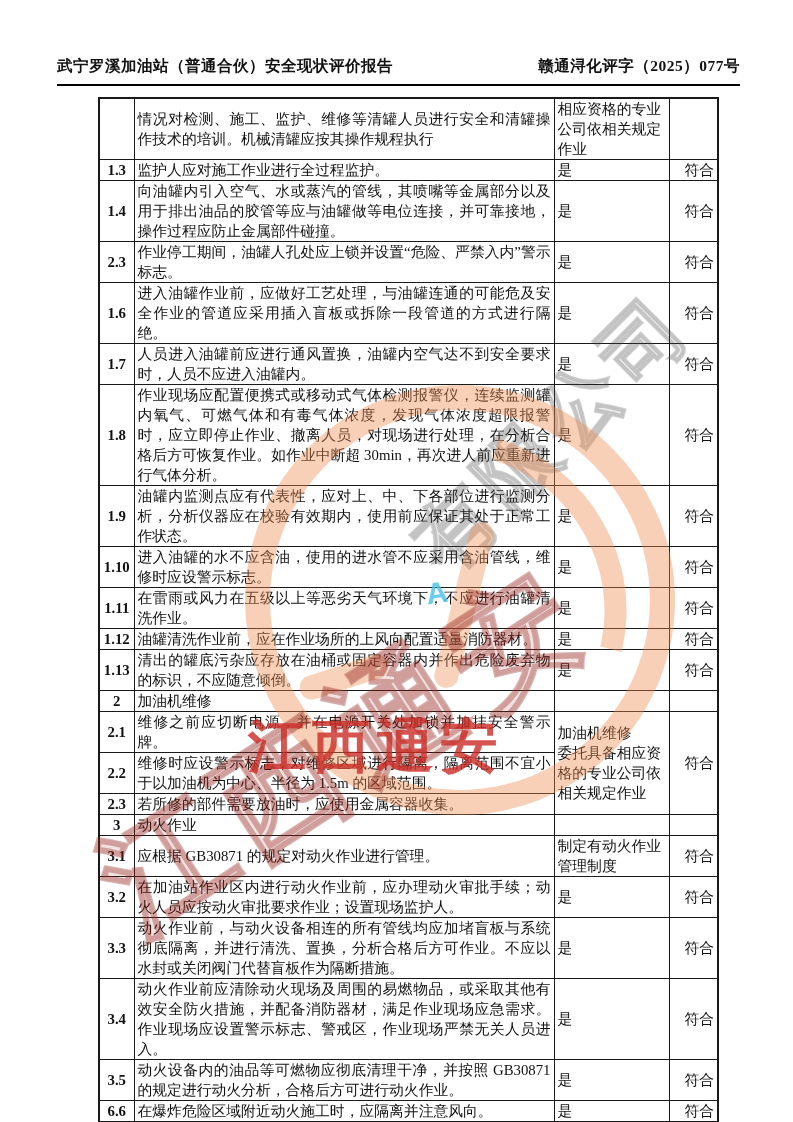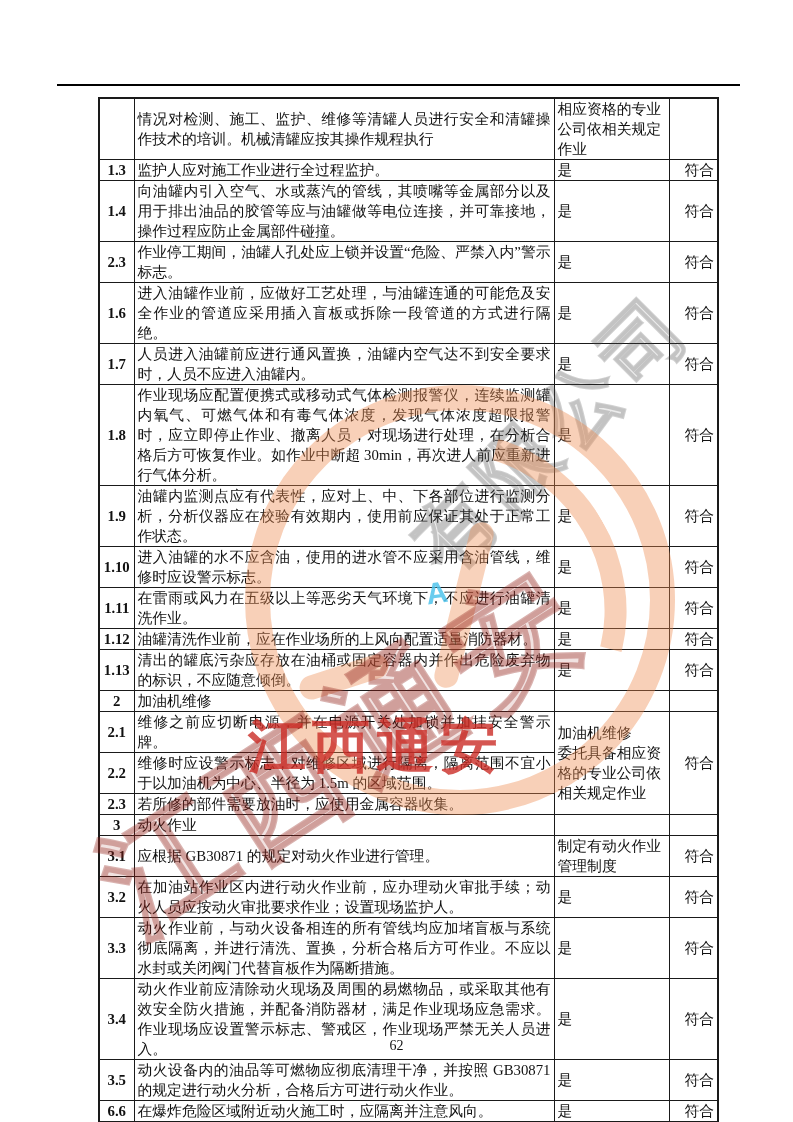--- a/index.html
+++ b/index.html
@@ -101,20 +101,24 @@
     color:rgba(80,195,235,0.85);
     transform:rotate(-8deg);
     font-family:"Liberation Sans","DejaVu Sans",sans-serif;
   }
 </style>
 </head>
 <body>
 
 <div class="page">
 
+  <div class="doc-header">
+    <span>武宁罗溪加油站（普通合伙）安全现状评价报告</span>
+    <span>赣通浔化评字（2025）077号</span>
+  </div>
   <div class="header-rule"></div>
 
   <table class="checklist">
     <colgroup>
         <col class="c1">
         <col class="c2">
         <col class="c3">
         <col class="c4">
       </colgroup>
     <tbody>
@@ -264,15 +268,14 @@
 
   <div class="wm wm-gray-text">有限公司</div>
   <div class="wm wm-ring"></div>
   <div class="wm wm-arc"></div>
   <div class="wm wm-stroke"></div>
   <div class="wm wm-blob"></div>
   <div class="wm wm-outline-text">江西通安</div>
   <div class="wm wm-red-text">江西通安</div>
   <div class="wm wm-cyan">A</div>
 
-  <div class="page-number">62</div>
 
 </div>
 
 </body></html>

